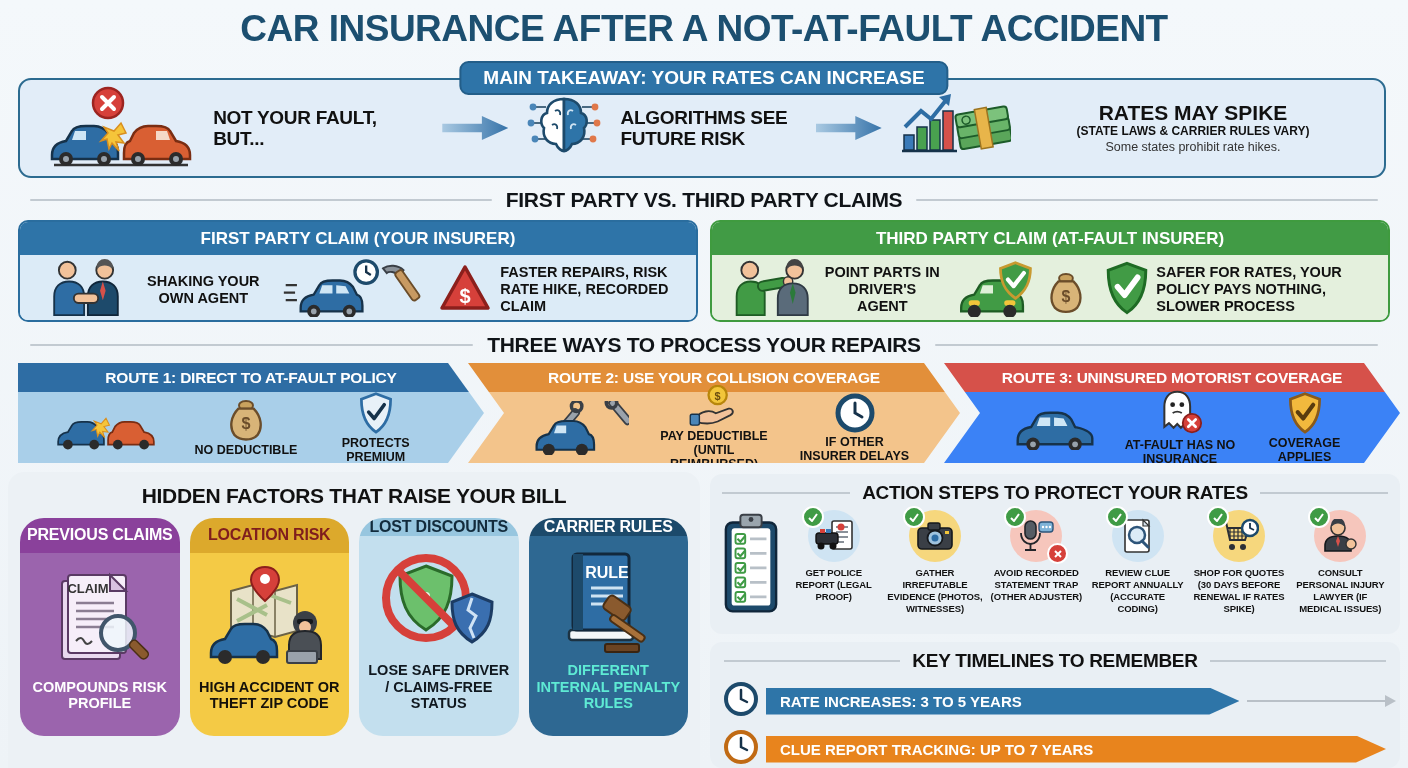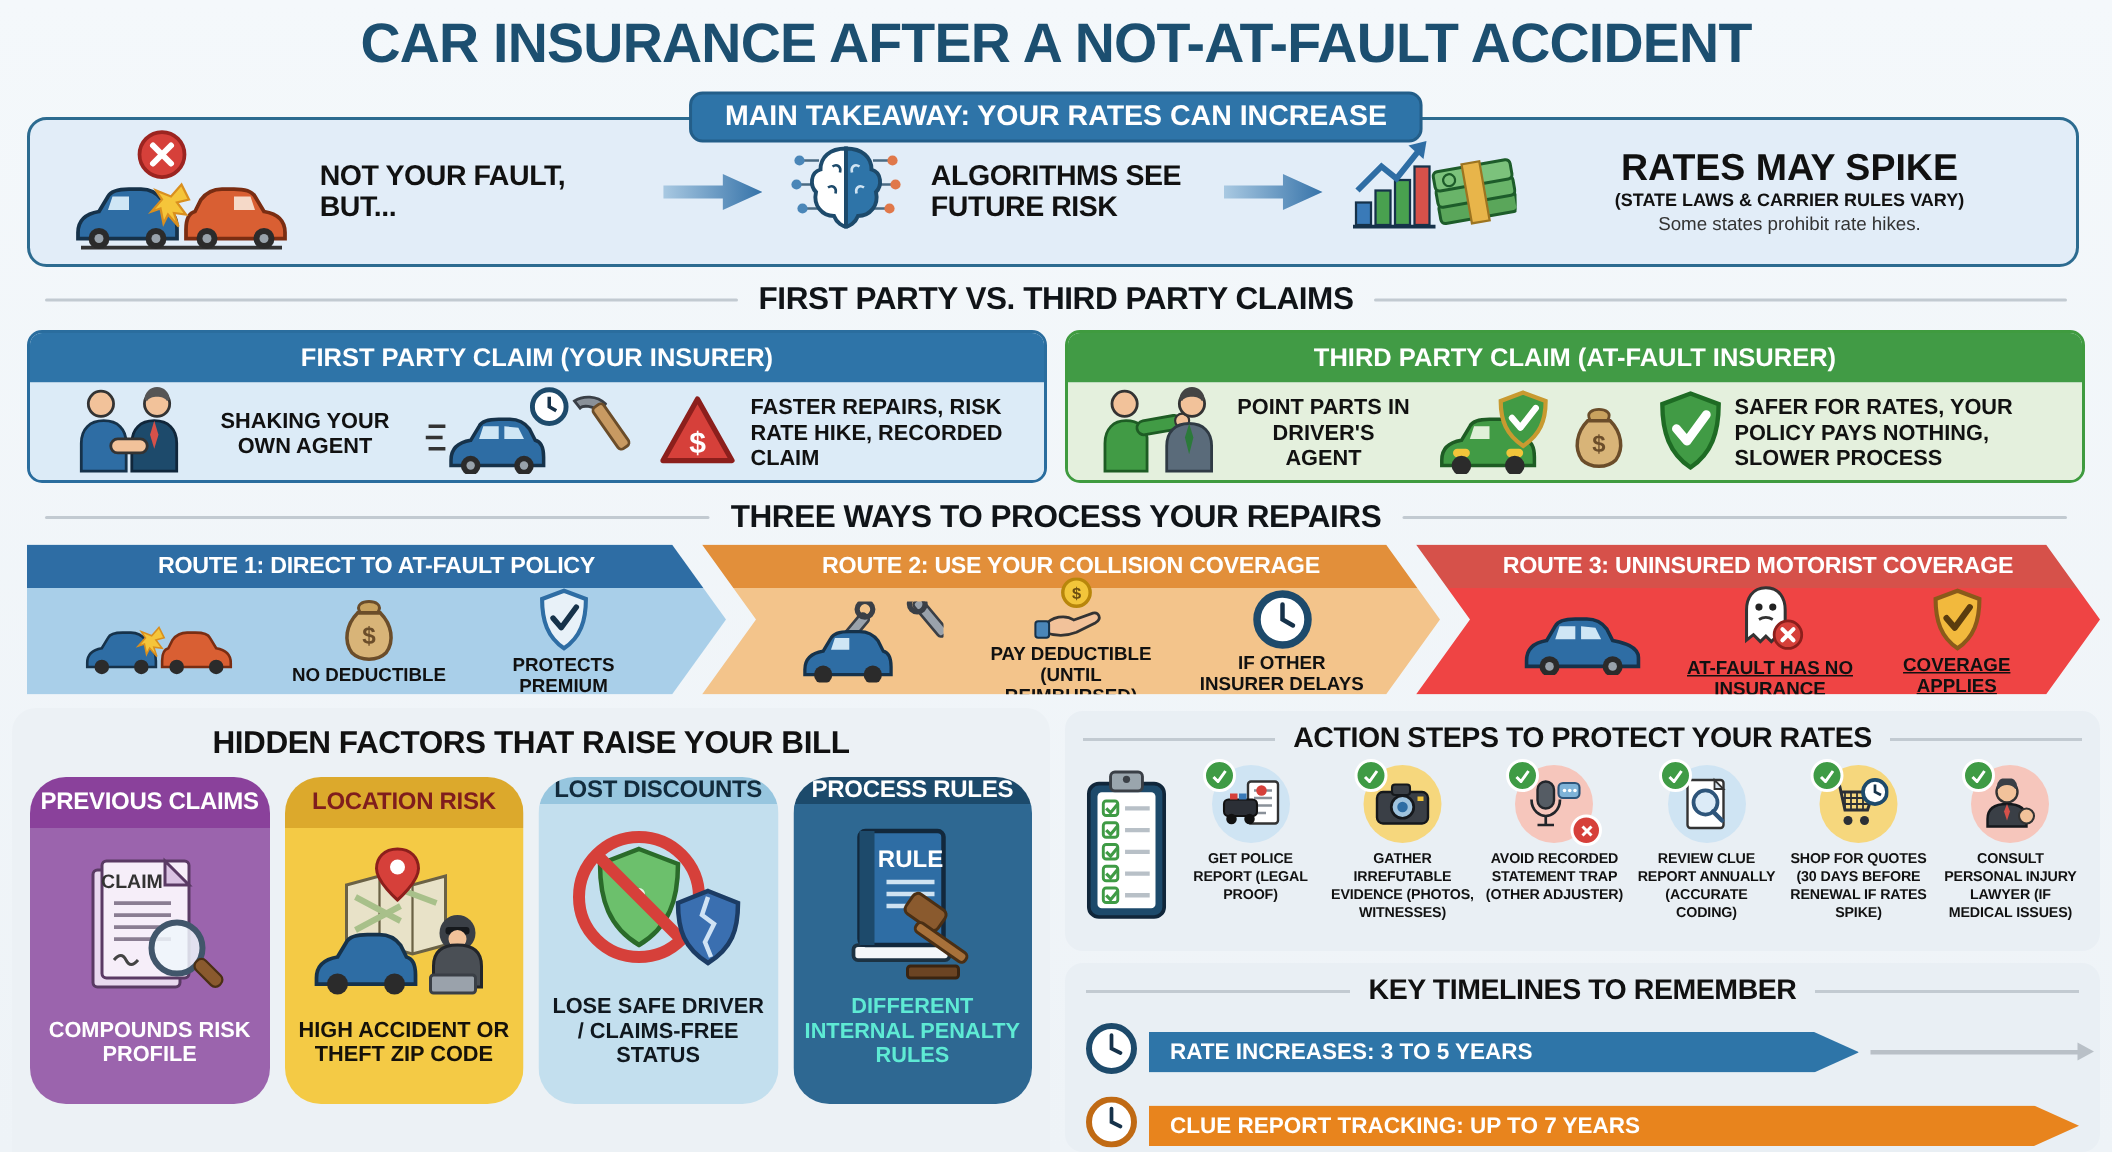--- a/index.html
+++ b/index.html
@@ -12,21 +12,21 @@
   .banner{position:absolute;top:61px;left:50%;transform:translateX(-50%);z-index:3;
     background:#2e74a8;border:2px solid #235e89;border-radius:9px;color:#fff;
     font-size:19px;font-weight:bold;padding:4px 22px;white-space:nowrap;}
   .main-box{position:absolute;top:78px;left:18px;width:1368px;height:100px;
     background:#e2edf8;border:2.5px solid #2c6b90;border-radius:13px;
     display:flex;align-items:center;justify-content:space-between;padding:0 26px;box-sizing:border-box;}
   .flow-label{font-size:19px;font-weight:bold;line-height:1.12;letter-spacing:-.3px;}
   .flow-arrow{width:66px;height:24px;background:linear-gradient(90deg,#a9c9e2,#3673a9);
     clip-path:polygon(0 32%,60% 32%,60% 0,100% 50%,60% 100%,60% 68%,0 68%);}
   .rates-block{text-align:center;line-height:1.1;}
-  .rates-title{font-size:25px;font-weight:bold;}
+  .rates-title{font-size:21px;font-weight:bold;}
   .rates-sub{font-size:12px;font-weight:bold;}
   .rates-note{font-size:12.5px;color:#333;margin-top:3px;font-weight:normal;}
   
   .sec-head{position:absolute;display:flex;align-items:center;gap:14px;font-size:21px;font-weight:bold;color:#101418;letter-spacing:-.3px;}
   .sec-head::before,.sec-head::after{content:"";flex:1;height:2px;background:#c2cad1;border-radius:2px;}
   
   .claim-panel{position:absolute;top:220px;height:102px;border-radius:10px;overflow:hidden;box-sizing:border-box;}
   .claim-panel .hdr{height:33px;display:flex;align-items:center;justify-content:center;
     color:#fff;font-size:17px;font-weight:bold;}
   .claim-panel .body{height:69px;display:flex;align-items:center;justify-content:space-evenly;padding:0 14px;}
@@ -40,21 +40,21 @@
   
   .route{position:absolute;top:363px;height:100px;}
   .route .r-hdr{height:29px;display:flex;align-items:center;justify-content:center;
     color:#fff;font-size:15.5px;font-weight:bold;letter-spacing:-.2px;}
   .route .r-body{height:71px;display:flex;align-items:center;justify-content:space-evenly;}
   .r1{left:18px;width:466px;z-index:3;clip-path:polygon(0 0,calc(100% - 36px) 0,100% 50%,calc(100% - 36px) 100%,0 100%);}
   .r1 .r-hdr{background:#2e6da4;} .r1 .r-body{background:#a9cfe9;padding-right:30px;}
   .r2{left:468px;width:492px;z-index:2;clip-path:polygon(0 0,calc(100% - 36px) 0,100% 50%,calc(100% - 36px) 100%,0 100%,36px 50%);}
   .r2 .r-hdr{background:#e28f3a;} .r2 .r-body{background:#f3c48b;padding:0 30px 0 44px;}
   .r3{left:944px;width:456px;z-index:1;clip-path:polygon(0 0,calc(100% - 36px) 0,100% 50%,calc(100% - 36px) 100%,0 100%,36px 50%);}
-  .r3 .r-hdr{background:#d6514a;} .r3 .r-body{background:#ef4444;padding:0 30px 0 44px;text-decoration:underline;}
+  .r3 .r-hdr{background:#d6514a;} .r3 .r-body{background:#3b82f6;padding:0 30px 0 44px;}
   .pt{display:flex;flex-direction:column;align-items:center;gap:2px;}
   .pt-label{font-size:12.5px;font-weight:bold;text-align:center;line-height:1.12;}
   
   .factors-panel{position:absolute;left:8px;top:472px;width:692px;height:296px;
     background:#ecf1f5;border-radius:16px 16px 0 0;}
   .factors-head{position:absolute;top:12px;left:0;width:100%;text-align:center;
     font-size:21px;font-weight:bold;letter-spacing:-.3px;}
   .cards{position:absolute;top:46px;left:12px;right:12px;display:flex;gap:10px;}
   .card{flex:1;height:218px;border-radius:24px;overflow:hidden;display:flex;flex-direction:column;}
   .card .c-hdr{height:38px;display:flex;align-items:center;justify-content:center;font-size:16px;font-weight:bold;letter-spacing:-.2px;}
@@ -420,21 +420,21 @@
               <g transform="translate(70,46)">
                 <path d="M22 0 L42 8 C42 26 38 38 22 48 C6 38 2 26 2 8 Z" fill="#3a6fb0" stroke="#1c3c64" stroke-width="3"></path>
                 <path d="M22 4 L18 16 L26 22 L20 34 L24 44" stroke="#cfe3f5" stroke-width="3" fill="none"></path>
               </g>
             </svg>
           </span>
           <div class="c-cap">LOSE SAFE DRIVER / CLAIMS-FREE STATUS</div>
         </div>
       </div>
       <div class="card card4">
-        <div class="c-hdr">PROCESS RULES</div>
+        <div class="c-hdr">CARRIER RULES</div>
         <div class="c-body">
           <span>
             <svg width="110" height="110" viewBox="0 0 110 110">
               <rect x="16" y="82" width="64" height="10" rx="3" fill="#f4f7f9" stroke="#1c3242" stroke-width="2.5"></rect>
               <rect x="20" y="6" width="56" height="76" rx="4" fill="#2e6da4" stroke="#12283c" stroke-width="3"></rect>
               <rect x="20" y="6" width="10" height="76" fill="#1d4a6b"></rect>
               <text x="54" y="30" text-anchor="middle" font-size="16" fill="#fff">RULE</text>
               <path d="M38 40 H70 M38 48 H70 M38 56 H62" stroke="#cfe3f2" stroke-width="3"></path>
               <g transform="translate(48,44)">
                 <rect x="10" y="2" width="26" height="16" rx="4" transform="rotate(35 10 2)" fill="#8a5a2e" stroke="#4a2f14" stroke-width="2"></rect>

